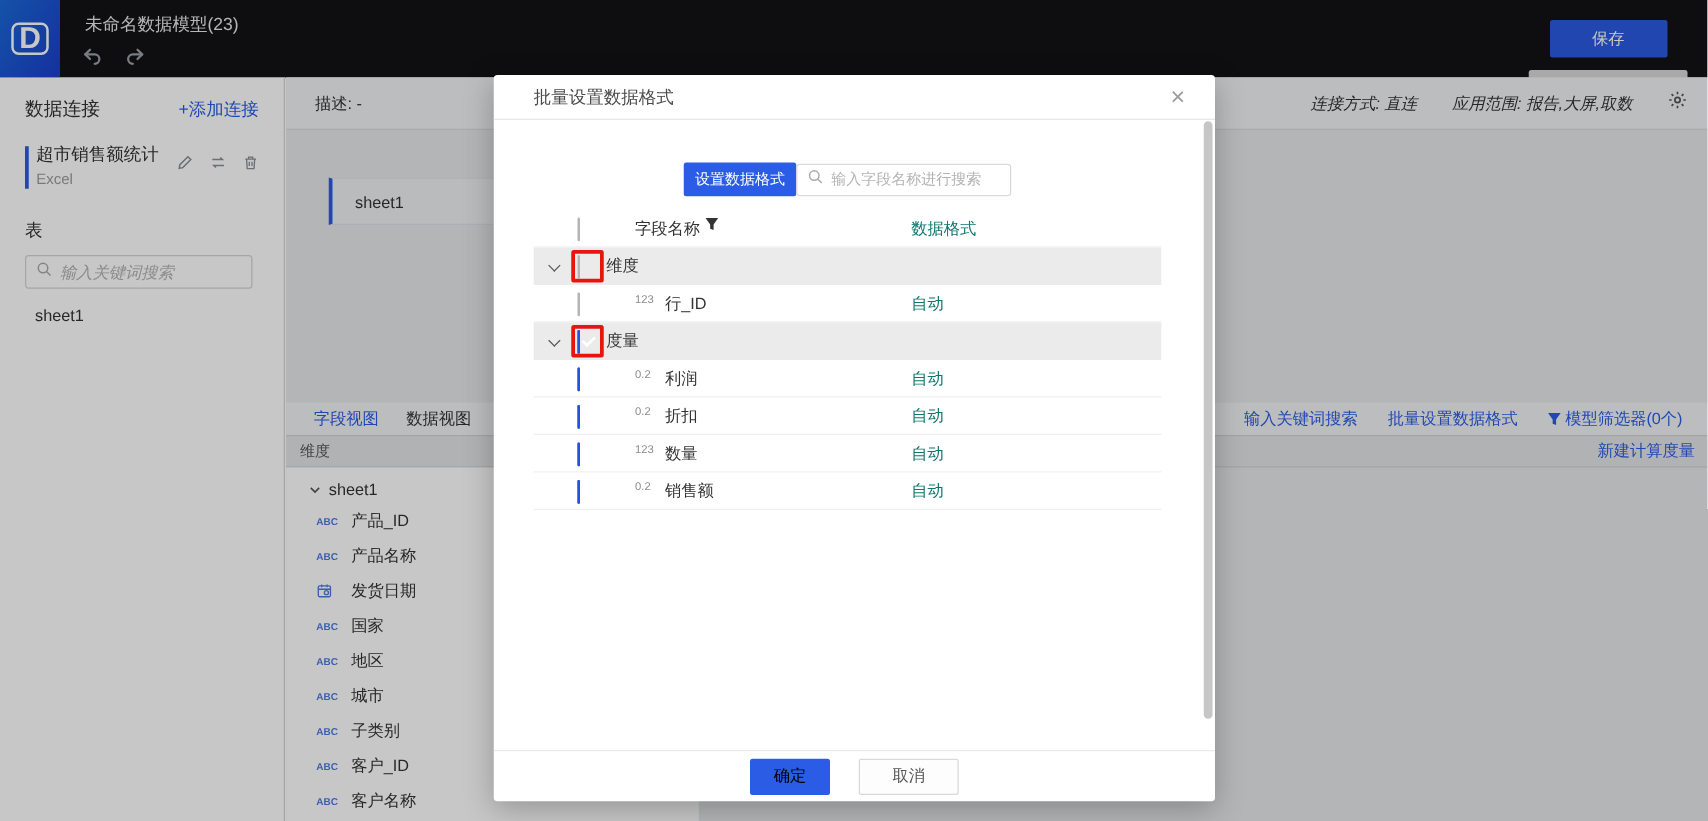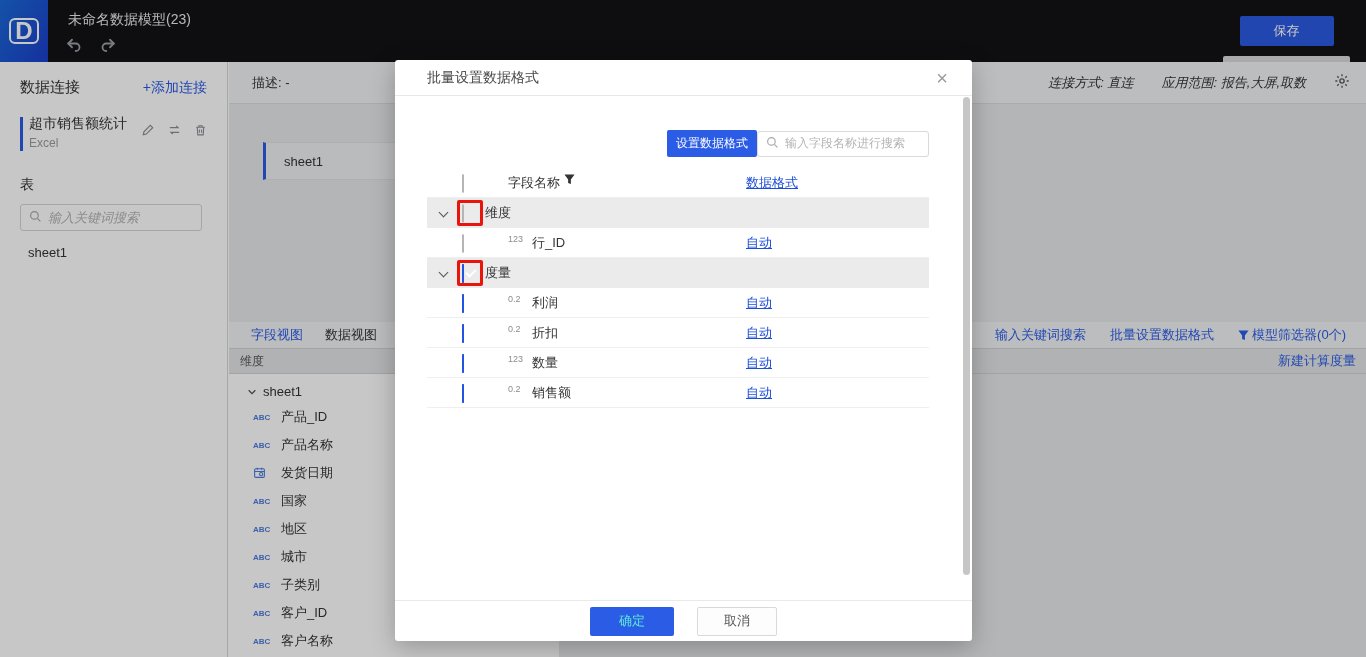--- a/index.html
+++ b/index.html
@@ -80,21 +80,21 @@
           background:rgba(0,0,0,0.22); z-index:40; }
 
   
   .modal { position:absolute; left:395px; top:60px; width:577px; height:581px; background:#fff;
            border-radius:3px; box-shadow:0 6px 24px rgba(0,0,0,.25); z-index:50; }
   .modal-head { height:36px; border-bottom:1px solid #e8e8e8; display:flex; align-items:center;
                 justify-content:space-between; padding:0 24px 0 32px; }
   .modal-title { font-size:14px; color:#4a4a4a; }
   .modal-close { font-size:20px; color:#9b9b9b; cursor:pointer; line-height:1; }
   .modal-toolbar { position:absolute; left:32px; right:43px; top:70px; height:27px;
-                   display:flex; justify-content:flex-end; align-items:center; }
+                   display:flex; justify-content:center; align-items:center; }
   .btn-set-format { width:90px; height:27px; background:#2b5ce6; color:#fff; font-size:12px; border-radius:2px; }
   .modal-search { width:172px; height:26px; border:1px solid #d9d9d9; border-radius:3px;
                   display:flex; align-items:center; gap:6px; padding:0 8px; }
   .modal-search svg { stroke:#a9a9a9; }
   .modal-search .ph { font-size:12px; color:#b3b3b3; white-space:nowrap; }
   .fmt-table { position:absolute; left:32px; right:43px; top:108px; }
   .t-row { position:relative; height:30px; display:flex; align-items:center; }
   .t-head { border-bottom:1px solid #efefef; }
   .t-group { background:#ebebeb; }
   .t-field { border-bottom:1px solid #efefef; }
@@ -103,25 +103,25 @@
   .cbwrap { position:absolute; left:35px; top:7px; width:16px; height:16px; }
   .cb { width:16px; height:16px; border:1px solid #b5b5b5; border-radius:2px; background:#fff; cursor:pointer; }
   .cb.checked { background:#2353e2; border-color:#2353e2; position:relative; }
   .cb.checked::after { content:""; position:absolute; left:5px; top:2px; width:4px; height:8px;
                        border:solid #fff; border-width:0 2px 2px 0; transform:rotate(45deg); }
   .red-note { position:absolute; left:-5px; top:-5px; width:26px; height:26px;
               border:3px solid #e8150d; border-radius:2px; pointer-events:none; }
   .col-field { position:absolute; left:81px; font-size:13px; color:#333; display:flex; align-items:flex-start; gap:4px; }
   .group-label { position:absolute; left:58px; font-size:13px; color:#333; }
   .micon { font-size:9px; color:#8c8c8c; width:20px; display:inline-block; }
-  .col-format { position:absolute; left:319px; font-size:13px; color:#1d4ed8;text-decoration:underline; }
+  .col-format { position:absolute; left:302px; font-size:13px; color:#0f766e; }
   .funnel-dark { fill:#333; }
   .modal-footer { position:absolute; left:0; bottom:0; width:577px; height:41px; border-top:1px solid #e9e9e9;
                   display:flex; align-items:center; justify-content:center; gap:23px; }
-  .btn-ok { width:84px; height:29px; background:#2b5ce6; color:#5eead4; font-size:13px; border-radius:2px; }
+  .btn-ok { width:64px; height:29px; background:#2b5ce6; color:#000000; font-size:13px; border-radius:2px; }
   .btn-cancel { width:80px; height:29px; background:#fdfdfd; color:#555; font-size:13px;
                 border:1px solid #d9d9d9; border-radius:2px; }
   .modal-scrollbar { position:absolute; right:2px; top:37px; width:7px; height:478px;
                      background:#c6c6c6; border-radius:4px; }
 </style>
 </head>
 <body>
 
 <div id="app">
 

